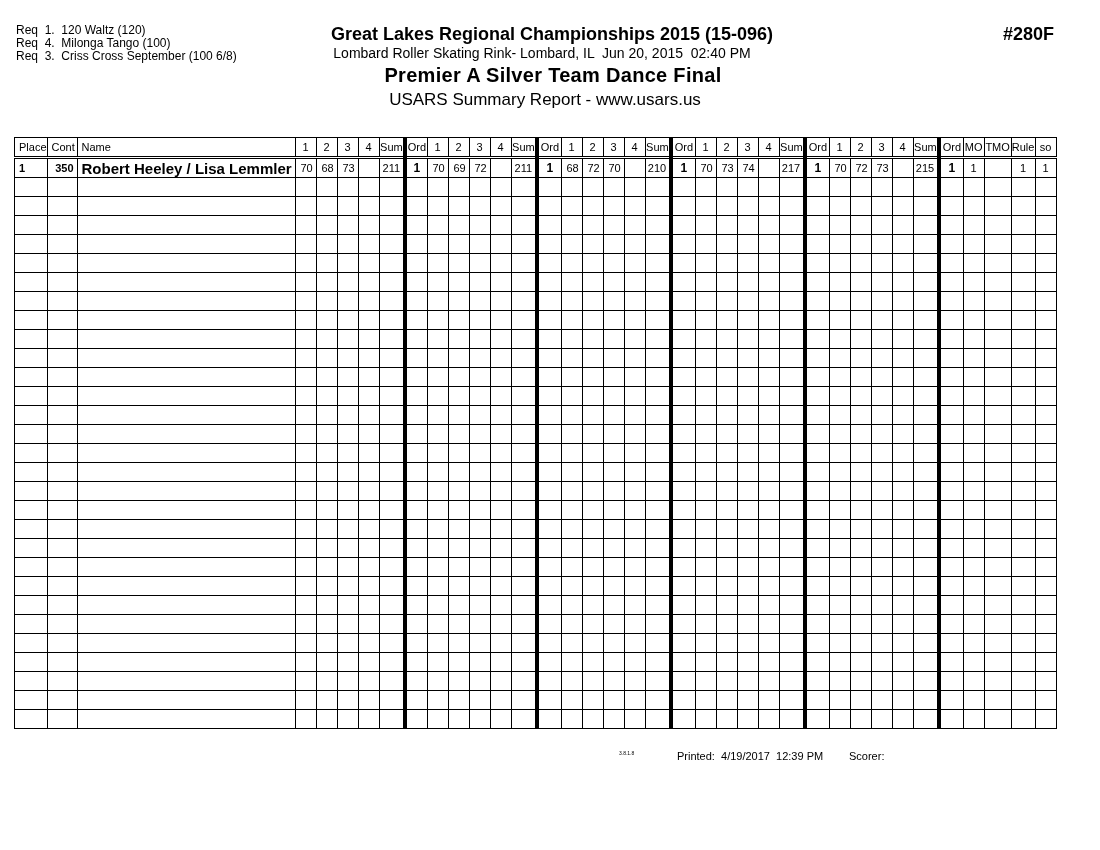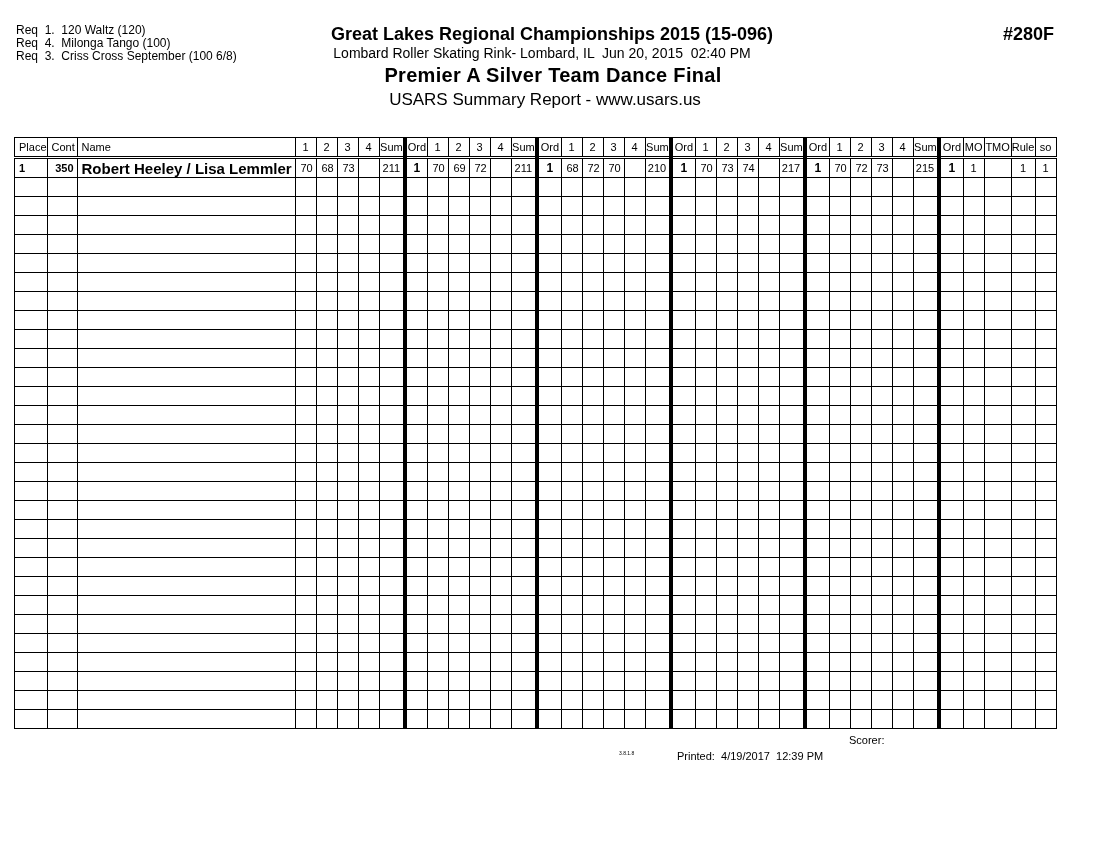--- a/index.html
+++ b/index.html
@@ -23,21 +23,21 @@
   table.grid td.ord { border-left:4px solid #000; }
   table.grid tr.data td { font-size:11px; text-align:right; padding-right:3px; }
   table.grid tr.data td.place { text-align:left; padding-left:4px; font-weight:bold; }
   table.grid tr.data td.cont { font-weight:bold; }
   table.grid tr.data td.name { text-align:left; padding-left:4px; font-weight:bold; font-size:15px; }
   table.grid tr.data td.ordv { font-weight:bold; font-size:12px; text-align:center; padding-right:0; }
   table.grid tr.data td.ctr { text-align:center; padding-right:0; }
 
   .footer-ver { position:absolute; left:619px; top:750px; font-size:5px; }
   .footer-printed { position:absolute; left:641px; top:750px; font-size:11px; white-space:pre;margin-left:36px; }
-  .footer-scorer { position:absolute; left:849px; top:734px; font-size:11px; }
+  .footer-scorer { position:absolute; left:849px; top:750px; font-size:11px; }
 </style>
 </head>
 <body>
 
 <div class="req">
   <div>Req  1.  120 Waltz (120)</div>
   <div>Req  4.  Milonga Tango (100)</div>
   <div>Req  3.  Criss Cross September (100 6/8)</div>
 </div>
 

